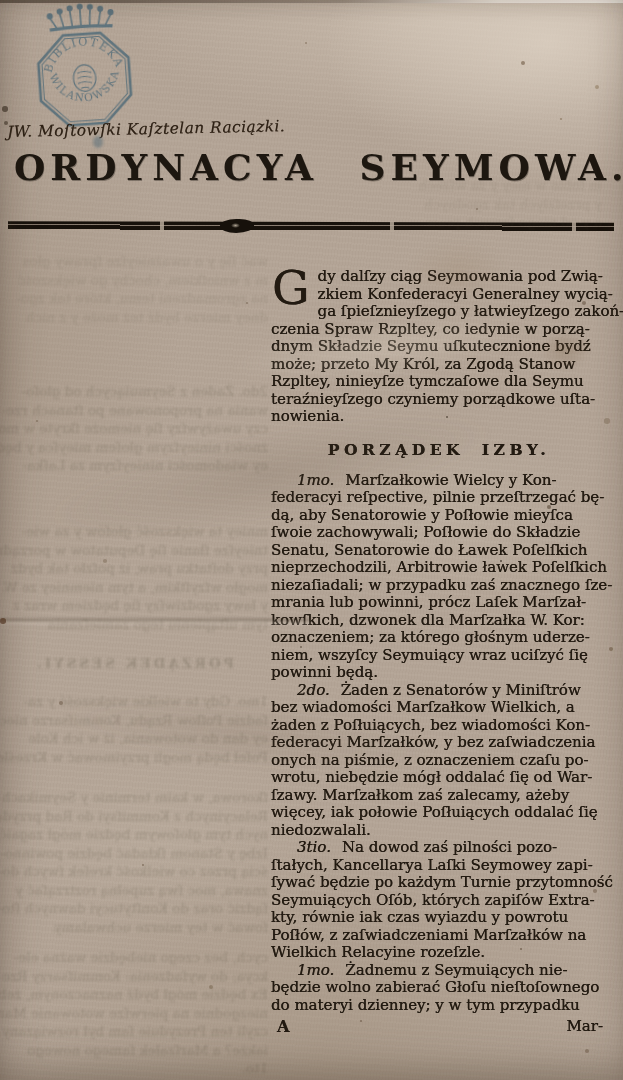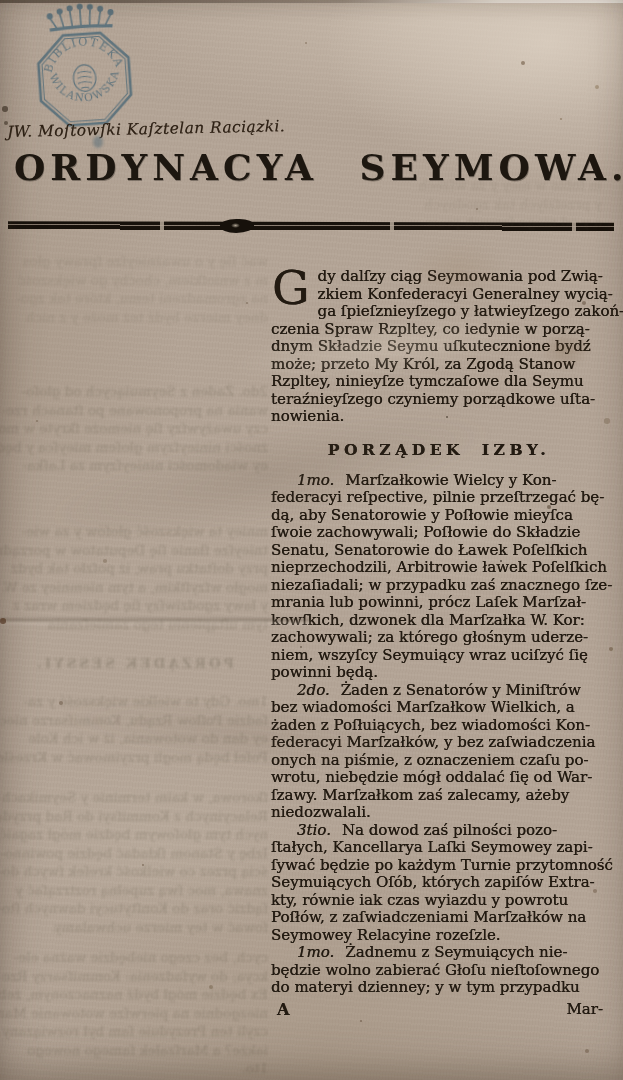--- a/index.html
+++ b/index.html
@@ -221,48 +221,49 @@
       <div class="t-line indent"><i class="marker">1mo.</i><span>Marſzałkowie Wielcy y Kon-</span></div>
       <div>
           <div class="t-line">federacyi reſpective, pilnie przeſtrzegać bę-</div>
           <div class="t-line">dą, aby Senatorowie y Poſłowie mieyſca</div>
           <div class="t-line">ſwoie zachowywali; Poſłowie do Składzie</div>
           <div class="t-line">Senatu, Senatorowie do Ławek Poſelſkich</div>
           <div class="t-line">nieprzechodzili, Arbitrowie ławek Poſelſkich</div>
           <div class="t-line">niezaſiadali; w przypadku zaś znacznego ſze-</div>
           <div class="t-line">mrania lub powinni, prócz Laſek Marſzał-</div>
           <div class="t-line">kowſkich, dzwonek dla Marſzałka W. Kor:</div>
-          <div class="t-line">zachowywali; za którego głośnym uderze-</div>
+          <div class="t-line">oznaczeniem; za którego głośnym uderze-</div>
           <div class="t-line">niem, wszyſcy Seymuiący wraz uciſzyć ſię</div>
           <div class="t-line">powinni będą.</div>
         </div>
     </div>
 
     <div class="para">
       <div class="t-line indent"><i class="marker">2do.</i><span>Żaden z Senatorów y Miniſtrów</span></div>
       <div>
           <div class="t-line">bez wiadomości Marſzałkow Wielkich, a</div>
           <div class="t-line">żaden z Poſłuiących, bez wiadomości Kon-</div>
           <div class="t-line">federacyi Marſzałków, y bez zaſwiadczenia</div>
           <div class="t-line">onych na piśmie, z oznaczeniem czaſu po-</div>
           <div class="t-line">wrotu, niebędzie mógł oddalać ſię od War-</div>
           <div class="t-line">ſzawy. Marſzałkom zaś zalecamy, ażeby</div>
+          <div class="t-line">więcey, iak połowie Poſłuiących oddalać ſię</div>
           <div class="t-line">niedozwalali.</div>
         </div>
     </div>
 
     <div class="para">
       <div class="t-line indent"><i class="marker">3tio.</i><span>Na dowod zaś pilności pozo-</span></div>
       <div>
           <div class="t-line">ſtałych, Kancellarya Laſki Seymowey zapi-</div>
           <div class="t-line">ſywać będzie po każdym Turnie przytomność</div>
           <div class="t-line">Seymuiących Oſób, których zapiſów Extra-</div>
           <div class="t-line">kty, równie iak czas wyiazdu y powrotu</div>
           <div class="t-line">Poſłów, z zaſwiadczeniami Marſzałków na</div>
-          <div class="t-line">Seymowey Relacyine rozeſzle.</div>
+          <div class="t-line">Wielkich Relacyine rozeſzle.</div>
         </div>
     </div>
 
 
     <div class="para">
       <div class="t-line indent"><i class="marker">1mo.</i><span>Żadnemu z Seymuiących nie-</span></div>
       <div>
           <div class="t-line">będzie wolno zabierać Głoſu nieſtoſownego</div>
           <div class="t-line">do materyi dzienney; y w tym przypadku</div>
         </div>

